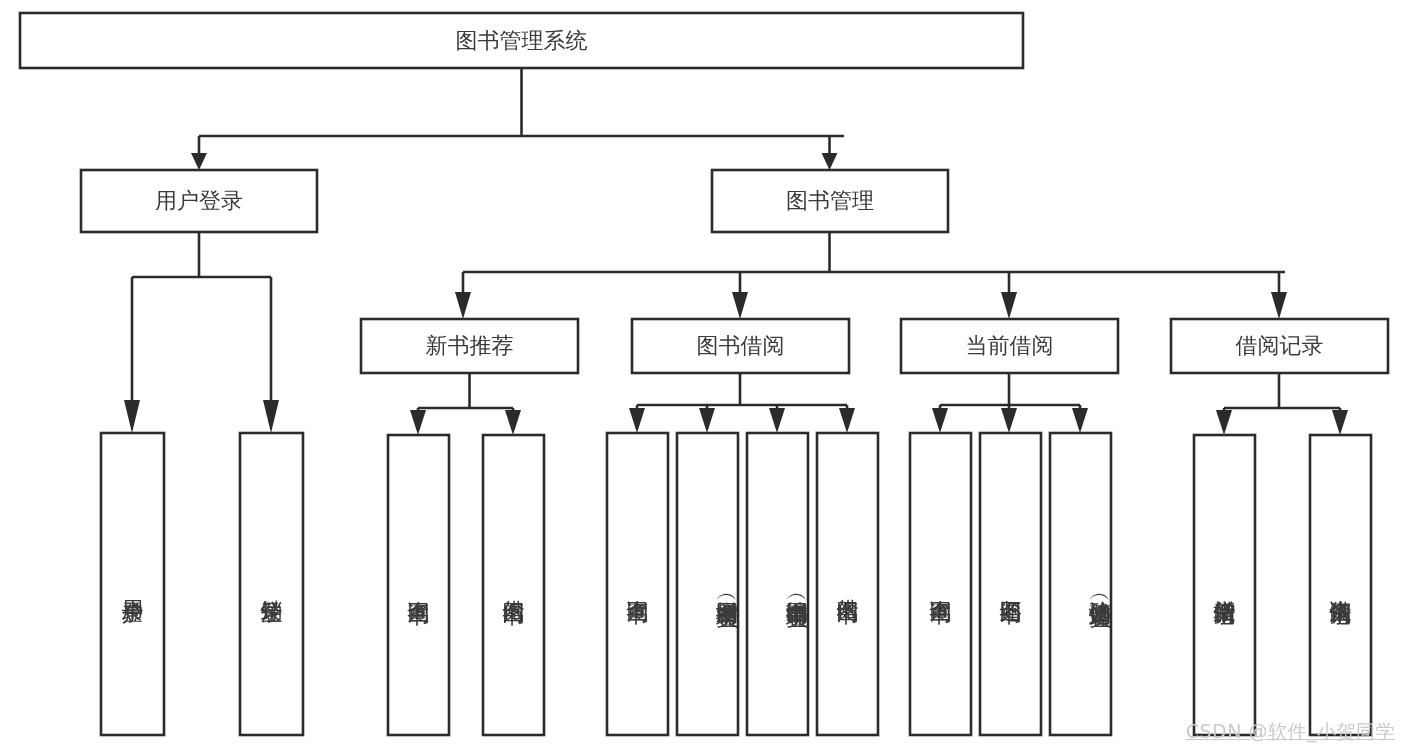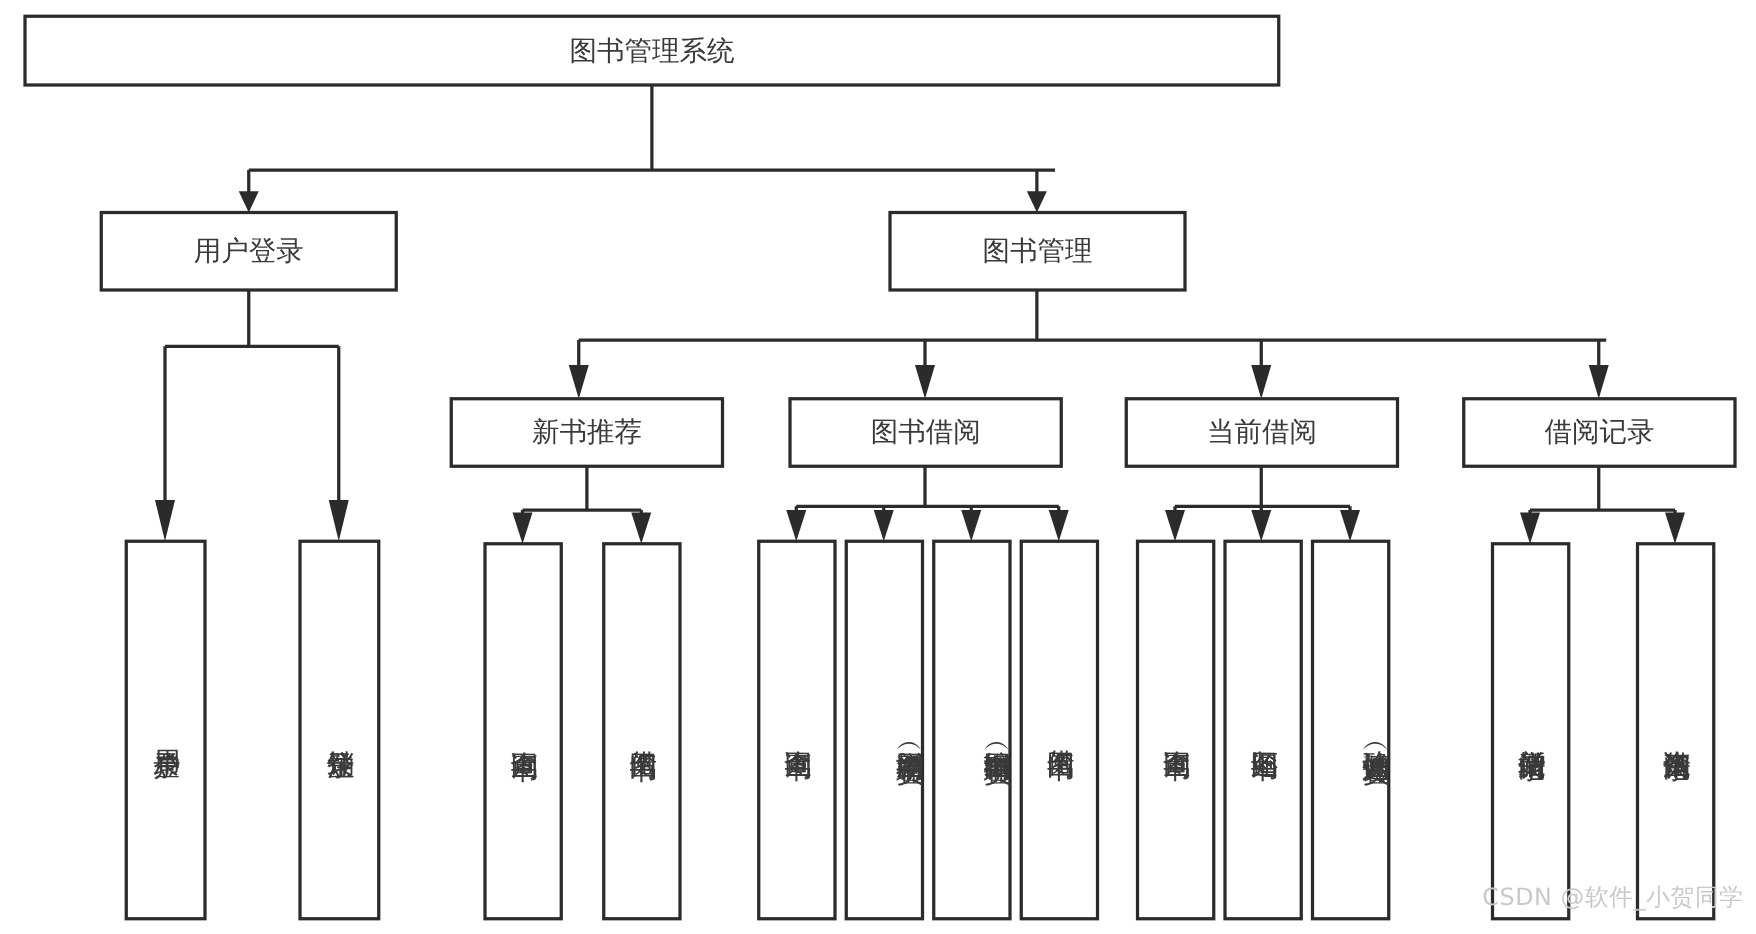--- a/index.html
+++ b/index.html
@@ -58,26 +58,27 @@
     letter-spacing: 1px;
     display: flex;
     align-items: center;
     justify-content: center;
     white-space: nowrap;
     pointer-events: none;
   }
   .watermark {
     position: absolute;
     right: 10px;
-    bottom: 16px;
+    bottom: 2px;
     color: #c9c9c9;
     font-family: "DejaVu Sans", "Liberation Sans", sans-serif;
     font-size: 19px;
     letter-spacing: 0.5px;
     white-space: nowrap;
+    text-decoration: underline;
   }
 </style>
 </head>
 <body>
 
 <div id="stage">
 
   <svg class="diagram" viewBox="0 0 1405 747">
 
     <g>

